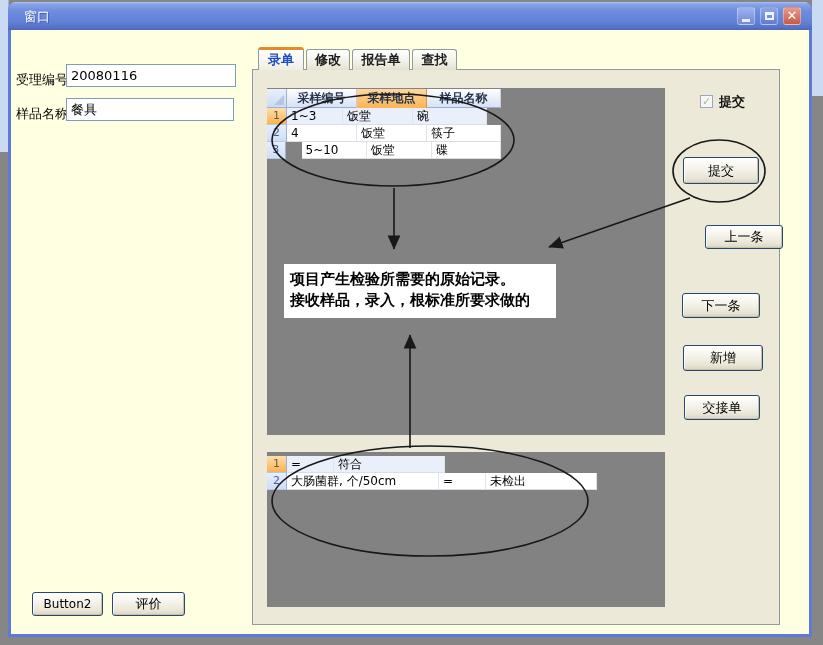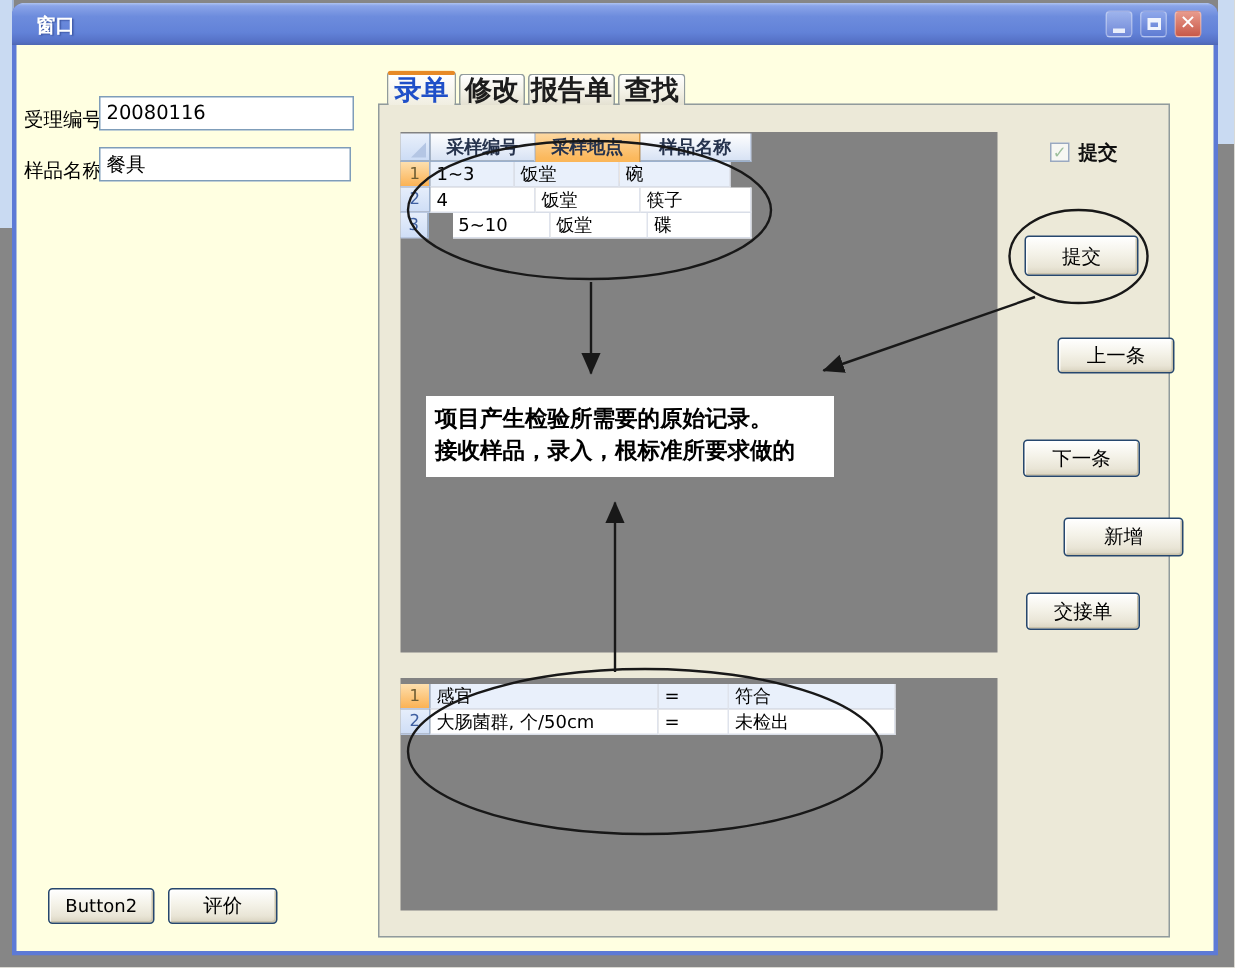--- a/index.html
+++ b/index.html
@@ -10,21 +10,21 @@
   
   .bk-left{left:0;top:0;width:8px;height:152px;background:#c9daf2;border-right:1px solid #9fb6dc;}
   .bk-right{left:812px;top:0;width:11px;height:96px;background:#c9daf2;}
 
   
   .win{left:8px;top:2px;width:804px;height:635px;box-sizing:border-box;
        border-left:3px solid #5d7ad6;border-right:3px solid #5d7ad6;border-bottom:3px solid #5d7ad6;
        border-radius:8px 8px 0 0;background:#ffffe1;z-index:1;}
   .titlebar{left:8px;top:2px;width:804px;height:28px;z-index:2;border-radius:8px 8px 0 0;
        background:linear-gradient(180deg,#aec3f1 0%,#8aa4e8 7%,#6d8cdd 32%,#6282d8 70%,#5571c6 92%,#4e67b2 100%);}
-  .title-text{left:24px;top:8px;color:#ffffff;font-size:13px;font-weight:700;z-index:3;
+  .title-text{left:24px;top:8px;color:#ffffff;font-size:13px;font-weight:400;z-index:3;
        text-shadow:1px 1px 1px #3d57a5;}
   .cap-btn{width:18px;height:18px;top:7px;z-index:3;border-radius:3px;box-sizing:border-box;
        border:1px solid #ffffff55;display:flex;align-items:center;justify-content:center;cursor:pointer;}
   .cap-min{left:737px;background:linear-gradient(180deg,#9db3ec,#7189d8);}
   .cap-max{left:760px;background:linear-gradient(180deg,#8ea7ea,#5f7cd3);}
   .cap-close{left:783px;background:linear-gradient(180deg,#e89a8c,#c85948);}
   .min-glyph{width:8px;height:3px;background:#e9eefb;margin-top:9px;}
   .max-glyph{width:9px;height:8px;border:2px solid #f0f4fd;border-top-width:3px;box-sizing:border-box;background:transparent;}
   .close-glyph{color:#fff;font-size:13px;font-weight:700;line-height:16px;}
 
@@ -36,21 +36,21 @@
   
   .xpbtn{box-sizing:border-box;border:1px solid #26476e;border-radius:3px;z-index:3;cursor:pointer;
        background:linear-gradient(180deg,#ffffff 0%,#f4f2e8 45%,#e9e5d6 80%,#d9d3c0 100%);
        box-shadow:inset 1px 1px 0 #ffffffcc, inset -1px -1px 0 #c9c2ab;
        font-size:13px;color:#000;display:flex;align-items:center;justify-content:center;
        font-family:"DejaVu Sans","Liberation Sans",sans-serif;}
 
   
   .tab{box-sizing:border-box;top:49px;height:21px;z-index:3;cursor:pointer;border:1px solid #919b9c;border-bottom:none;
        border-radius:3px 3px 0 0;background:linear-gradient(180deg,#ffffff,#f2f0e5 60%,#e4e1d2);
-       display:flex;align-items:center;justify-content:center;font-size:18px;font-weight:600;color:#1c1c1c;font-family:Liberation Mono, monospace;}
+       display:flex;align-items:center;justify-content:center;font-size:13px;font-weight:600;color:#1c1c1c;font-family:Liberation Mono, monospace;}
   .tab-active{top:47px;height:23px;z-index:4;border-top:3px solid #e78a26;
        background:linear-gradient(180deg,#ffffff,#f0eee1);color:#1f4fc8;}
   .tabpage{left:252px;top:69px;width:528px;height:556px;box-sizing:border-box;z-index:2;
        border:1px solid #919b9c;background:#ece9d8;}
 
   .graypanel{background:#828282;z-index:3;}
 
   
   .grid{z-index:4;font-size:12px;}
   .trow{display:flex;}
@@ -123,21 +123,21 @@
   <div class="abs graypanel" style="left:267px;top:452px;width:398px;height:155px;"></div>
 
   <div class="abs chk">
     <span class="chk-glyph">✓</span>
   </div>
   <div class="abs chk-lbl">提交</div>
 
   <div class="abs xpbtn" style="left:683px;top:157px;width:76px;height:27px;">提交</div>
   <div class="abs xpbtn" style="left:705px;top:225px;width:78px;height:24px;">上一条</div>
   <div class="abs xpbtn" style="left:682px;top:293px;width:78px;height:25px;">下一条</div>
-  <div class="abs xpbtn" style="left:709px;top:345px;width:80px;height:26px;">新增</div>
+  <div class="abs xpbtn" style="left:683px;top:345px;width:80px;height:26px;">新增</div>
   <div class="abs xpbtn" style="left:684px;top:395px;width:76px;height:25px;">交接单</div>
 
   <div class="abs grid" style="left:267px;top:89px;width:234px;">
     <div class="trow" style="height:19px;">
       <div class="gcell gutter-head" style="width:20px;height:19px;">
         <div class="gutter-tri"></div>
       </div>
       <div class="gcell ghead" style="width:70px;height:19px;line-height:18px;">采样编号</div>
       <div class="gcell ghead ghead-sel" style="width:70px;height:33px;line-height:18px;">采样地点</div>
       <div class="gcell ghead" style="width:74px;height:19px;line-height:18px;">样品名称</div>
@@ -163,21 +163,20 @@
   </div>
 
   <div class="abs note">
     <div>项目产生检验所需要的原始记录。</div>
     <div>接收样品，录入，根标准所要求做的</div>
   </div>
 
   <div class="abs grid" style="left:267px;top:456px;width:330px;">
     <div class="trow row-sel" style="height:17px;">
       <div class="gcell gut gut-sel" style="width:20px;height:17px;line-height:16px;">1</div>
-      <div class="gcell dcell" style="width:152px;height:17px;line-height:16px;">感官</div>
       <div class="gcell dcell" style="width:47px;height:17px;line-height:16px;">=</div>
       <div class="gcell dcell" style="width:111px;height:17px;line-height:16px;">符合</div>
     </div>
     <div class="trow" style="height:17px;">
       <div class="gcell gut" style="width:20px;height:17px;line-height:16px;">2</div>
       <div class="gcell dcell" style="width:152px;height:17px;line-height:16px;">大肠菌群, 个/50cm</div>
       <div class="gcell dcell" style="width:47px;height:17px;line-height:16px;">=</div>
       <div class="gcell dcell" style="width:111px;height:17px;line-height:16px;">未检出</div>
     </div>
   </div>

